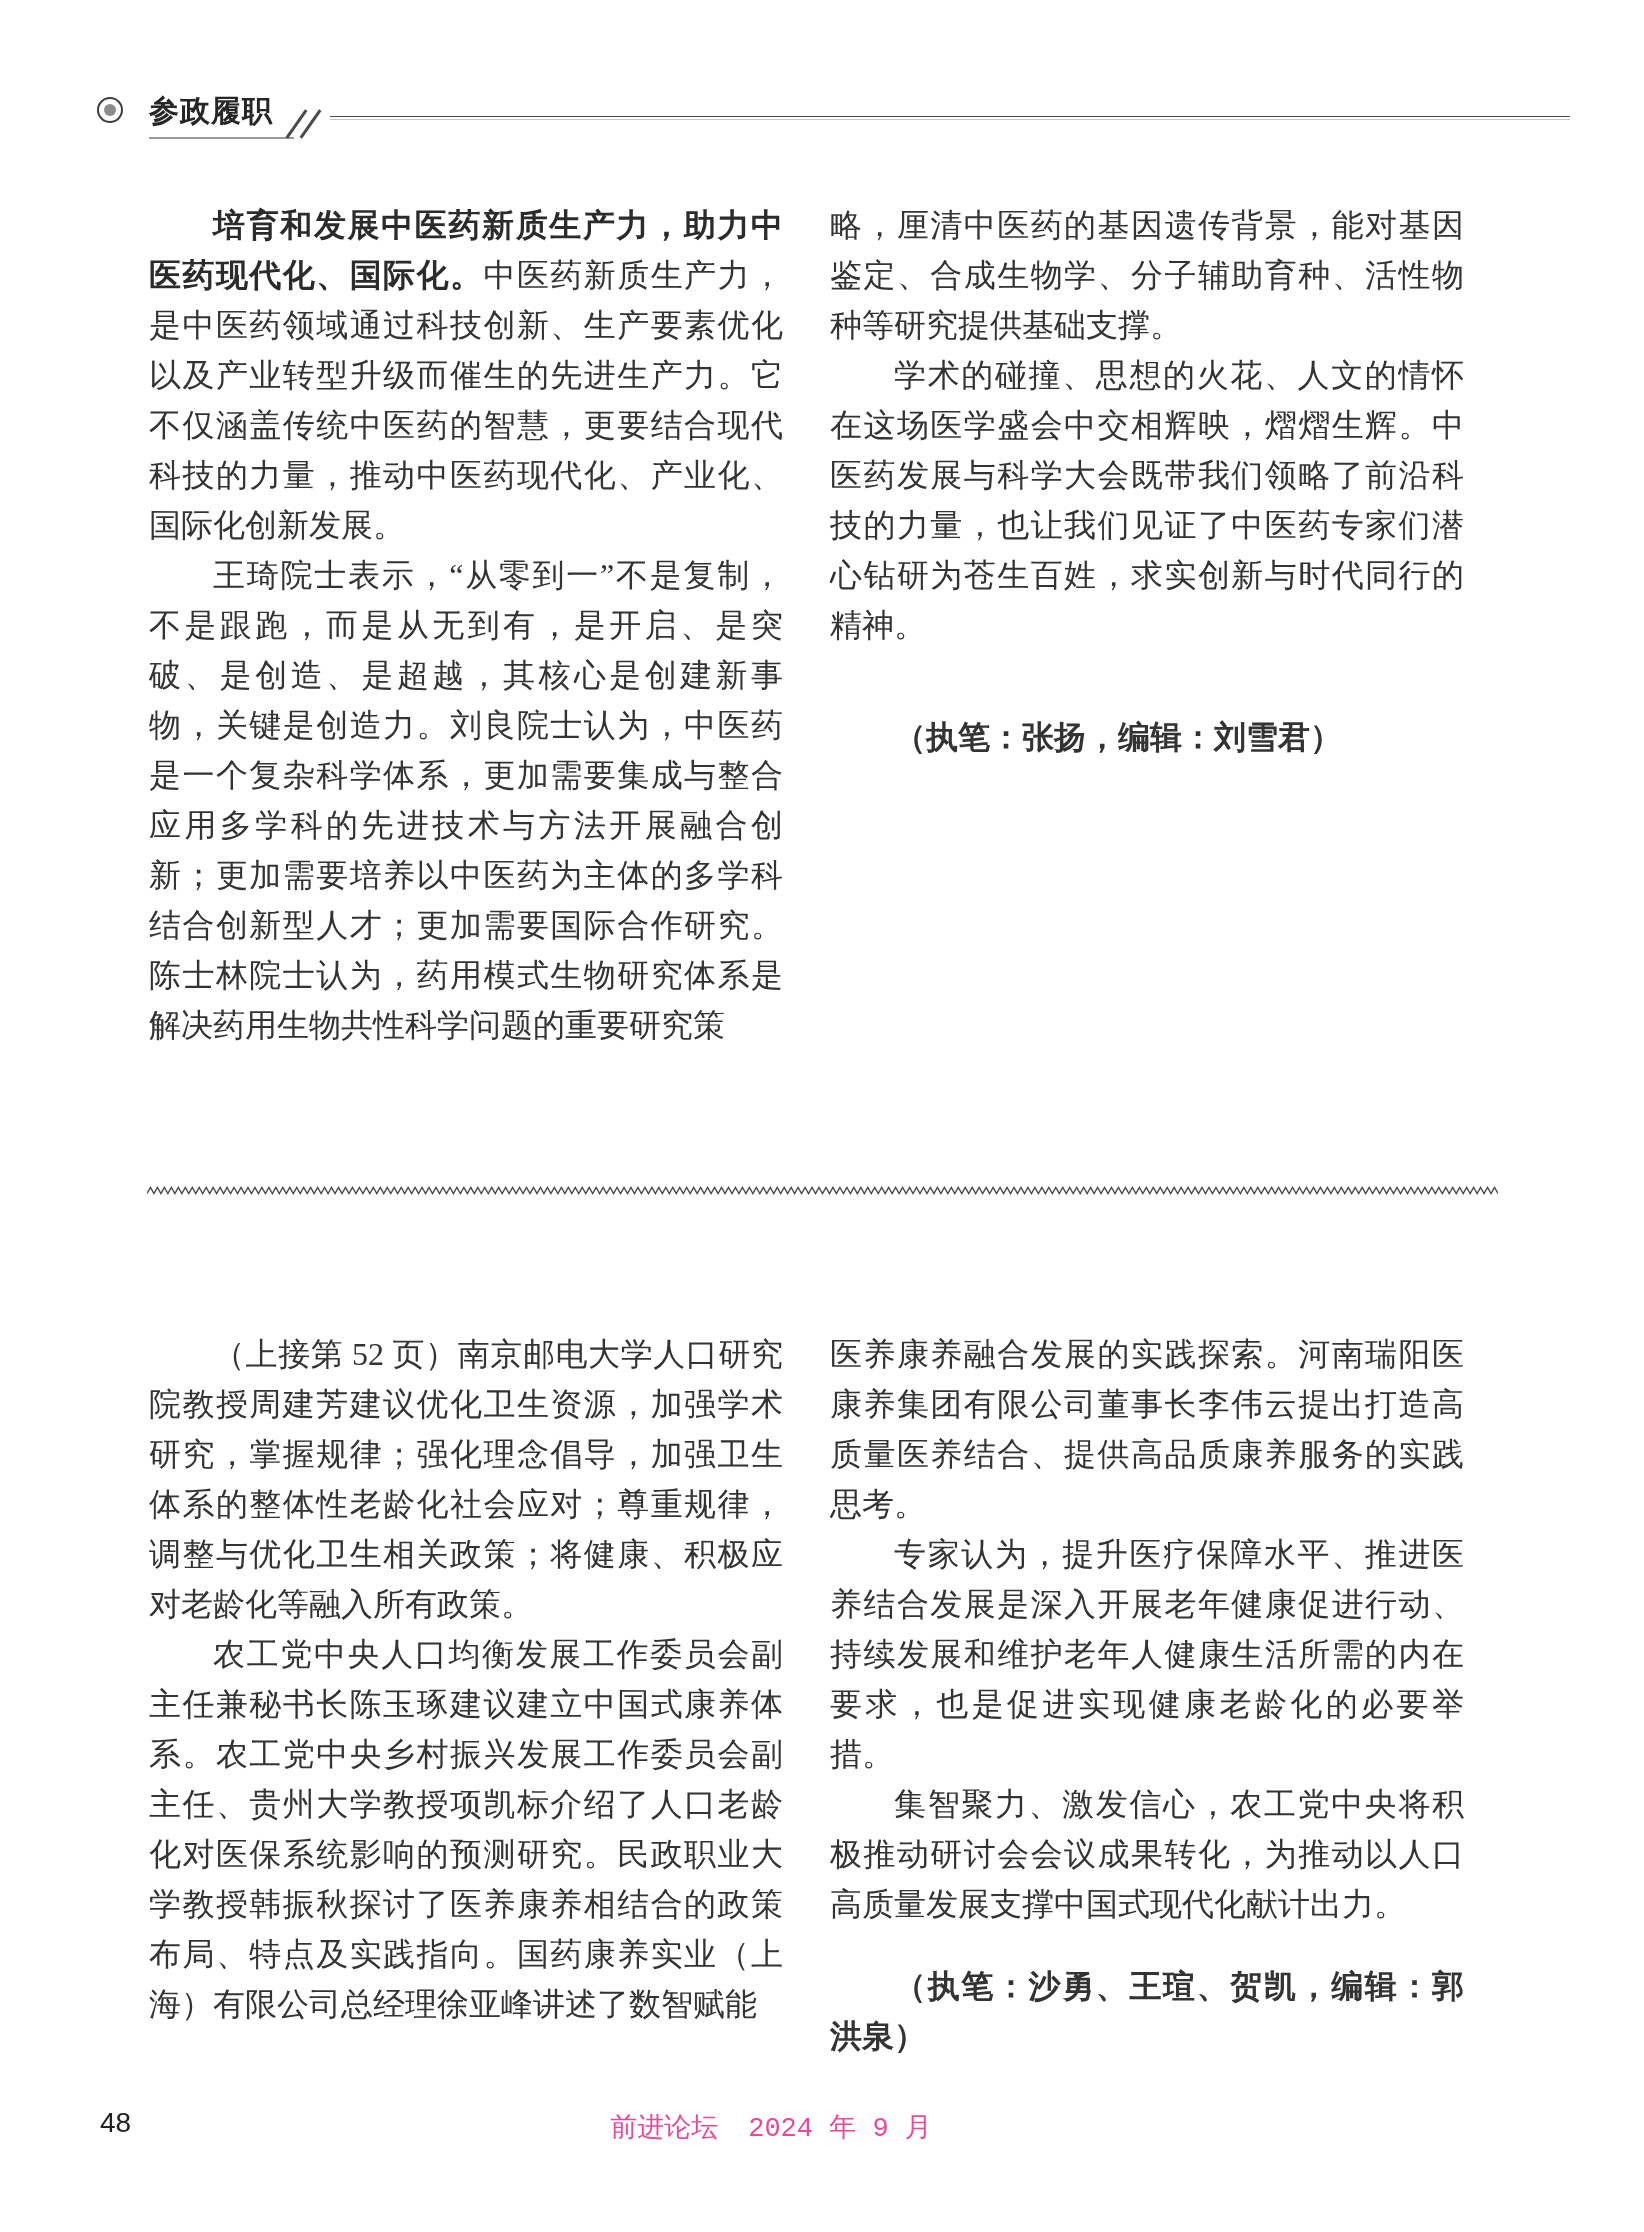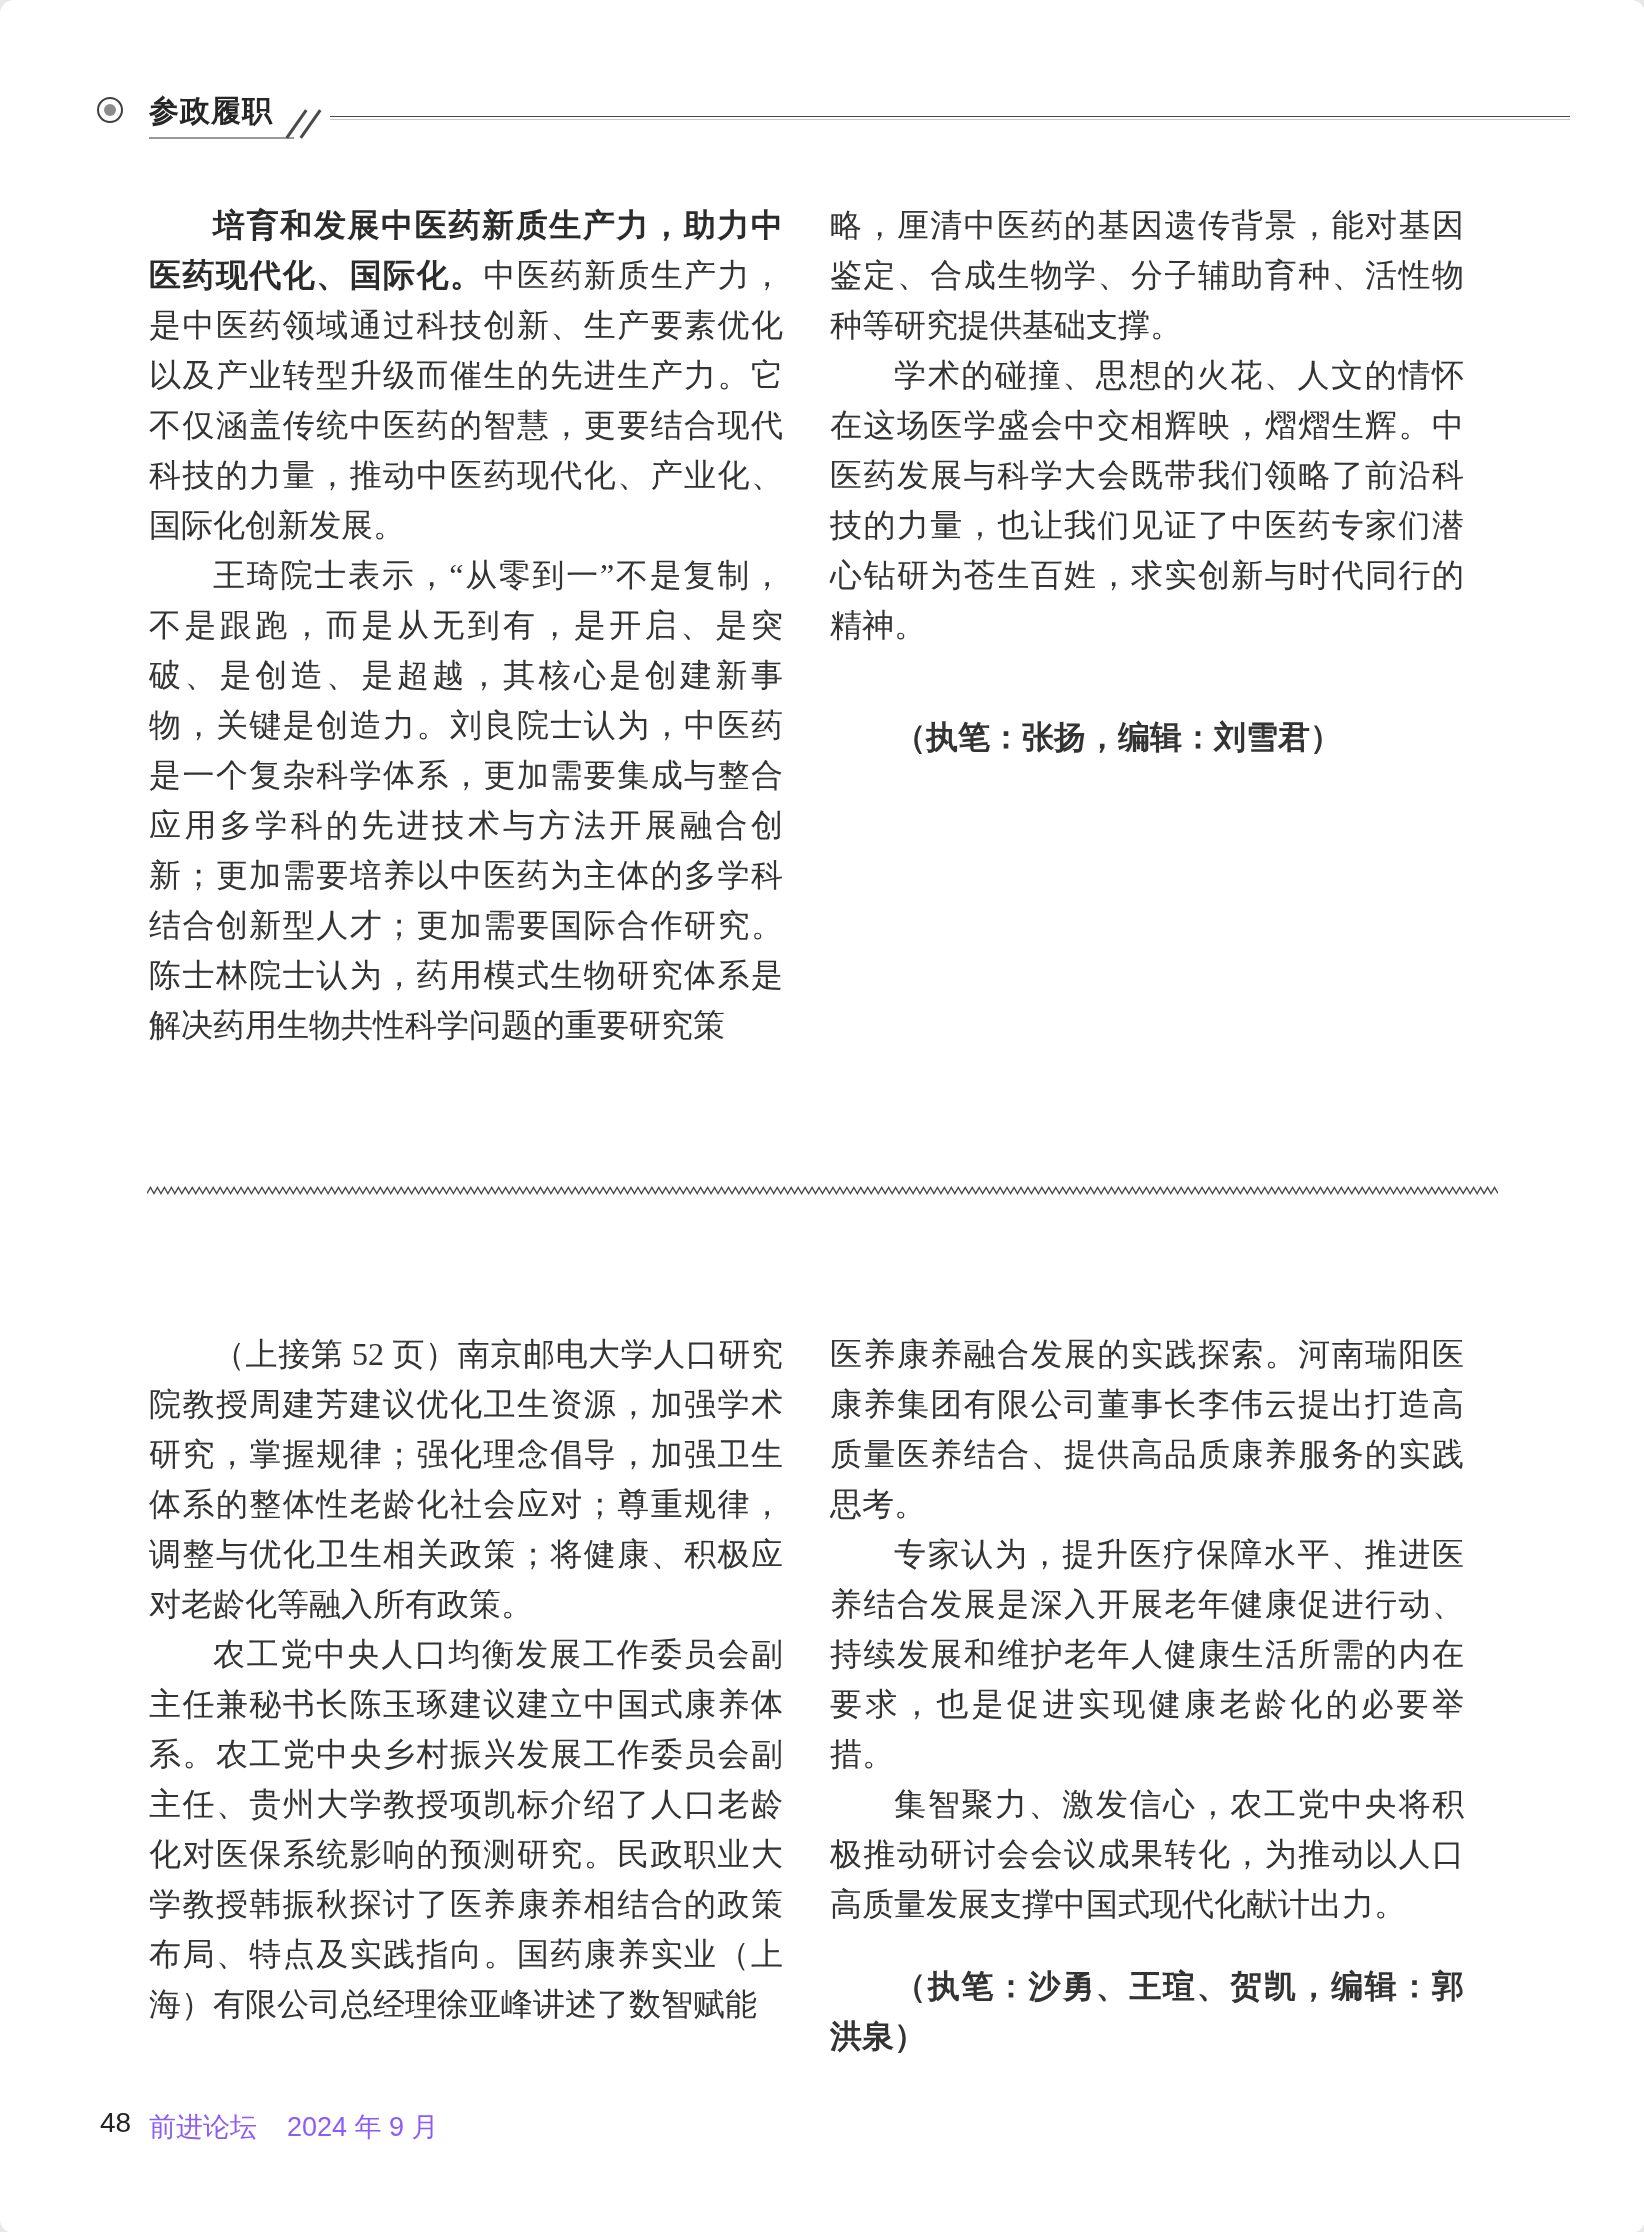--- a/index.html
+++ b/index.html
@@ -1,19 +1,19 @@
 <!DOCTYPE html>
 <html lang="zh"><head>
 <meta charset="utf-8">
 <style>
   html,body{margin:0;padding:0;background:#e8e8e8;}
   .page{
     position:relative;width:1645px;height:2233px;margin:0 auto;
     background:#ffffff;overflow:hidden;
-    font-family:"Liberation Serif", serif;color:#333;border-radius:14px;
+    font-family:"Liberation Serif", serif;color:#333;
   }
   
   .hdr-icon{
     position:absolute;left:97px;top:97px;width:22px;height:22px;
     border:2.5px solid #3f3f3f;border-radius:50%;
     display:flex;align-items:center;justify-content:center;
   }
   .hdr-icon .dot{width:12px;height:12px;border-radius:50%;background:#8c8c8c;}
   .hdr-title{
     position:absolute;left:149px;top:91px;
@@ -43,22 +43,22 @@
   .byline.b1{margin-top:62px;}
   .byline.b2{margin-top:32px;}
   
   .divider{position:absolute;left:147px;top:1184px;width:1351px;height:12px;}
   
   .ftr-page{
     position:absolute;left:100px;top:2107px;
     font-family:"Liberation Sans", sans-serif;font-size:28px;color:#222;
   }
   .ftr-journal{
-    position:absolute;left:149px;top:2109px;width:1244px;text-align:left;
-    font-family:Liberation Sans, sans-serif;font-size:27px;color:#8b5cf6;
+    position:absolute;left:149px;top:2109px;width:1244px;text-align:center;
+    font-family:Liberation Mono, monospace;font-size:27px;color:#ec4899;
   }
   .ftr-journal .sep{display:inline-block;width:30px;}
 </style>
 </head>
 <body>
 
 <div class="page">
 
   <div class="hdr-icon">
     <div class="dot"></div>

